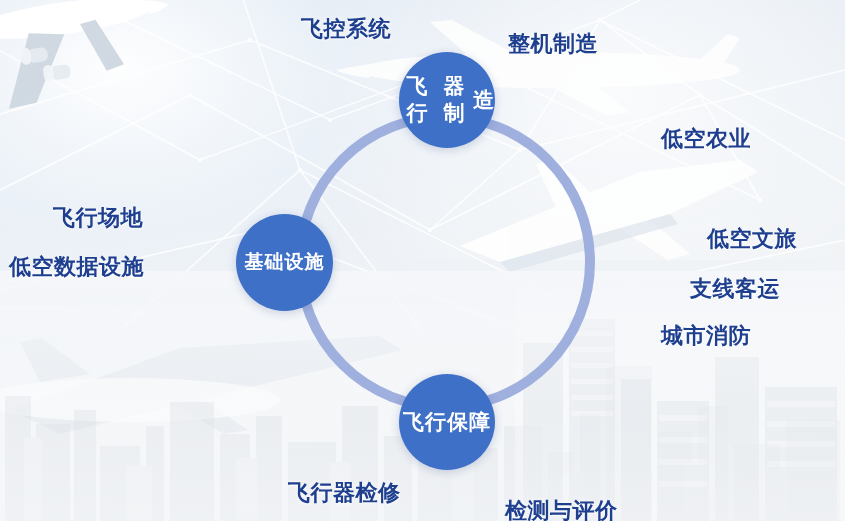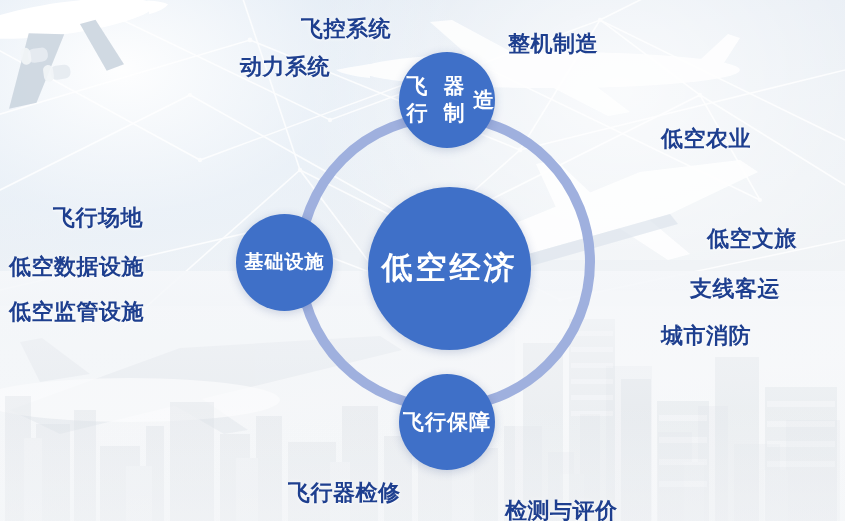--- a/index.html
+++ b/index.html
@@ -283,49 +283,43 @@
         <rect x="144" y="190" width="48" height="6"></rect>
     </g>
     <rect x="0" y="0" width="330" height="230" fill="#ffffff" opacity="0.62"></rect>
   </svg>
 
   <div class="bg-layer bottom-haze"></div>
   <div class="bg-layer bottom-haze2"></div>
 
   <div id="ring"></div>
 
-  <div class="node" id="node-center">
-    <span>低空</span>
-    <span>经济</span>
-  </div>
 
   <div class="node" id="node-top">
     <span>飞行</span>
     <span>器制</span>
     <span>造</span>
   </div>
 
 
   <div class="node" id="node-bottom">
     <span>飞行</span>
     <span>保障</span>
   </div>
 
   <div class="node" id="node-left">
     <span>基础</span>
     <span>设施</span>
   </div>
 
   <div class="lbl" id="lbl-fkxt">飞控系统</div>
-  <div class="lbl" id="lbl-dlxt">动力系统</div>
   <div class="lbl" id="lbl-zjzz">整机制造</div>
 
   <div class="lbl" id="lbl-fxcd">飞行场地</div>
   <div class="lbl" id="lbl-dksj">低空数据设施</div>
-  <div class="lbl" id="lbl-dkjg">低空监管设施</div>
 
   <div class="lbl" id="lbl-dkny">低空农业</div>
   <div class="lbl" id="lbl-dkwl">低空文旅</div>
   <div class="lbl" id="lbl-zxky">支线客运</div>
   <div class="lbl" id="lbl-cssf">城市消防</div>
 
   <div class="lbl" id="lbl-fxqjx">飞行器检修</div>
   <div class="lbl" id="lbl-jcypj">检测与评价</div>
 
 </div>

